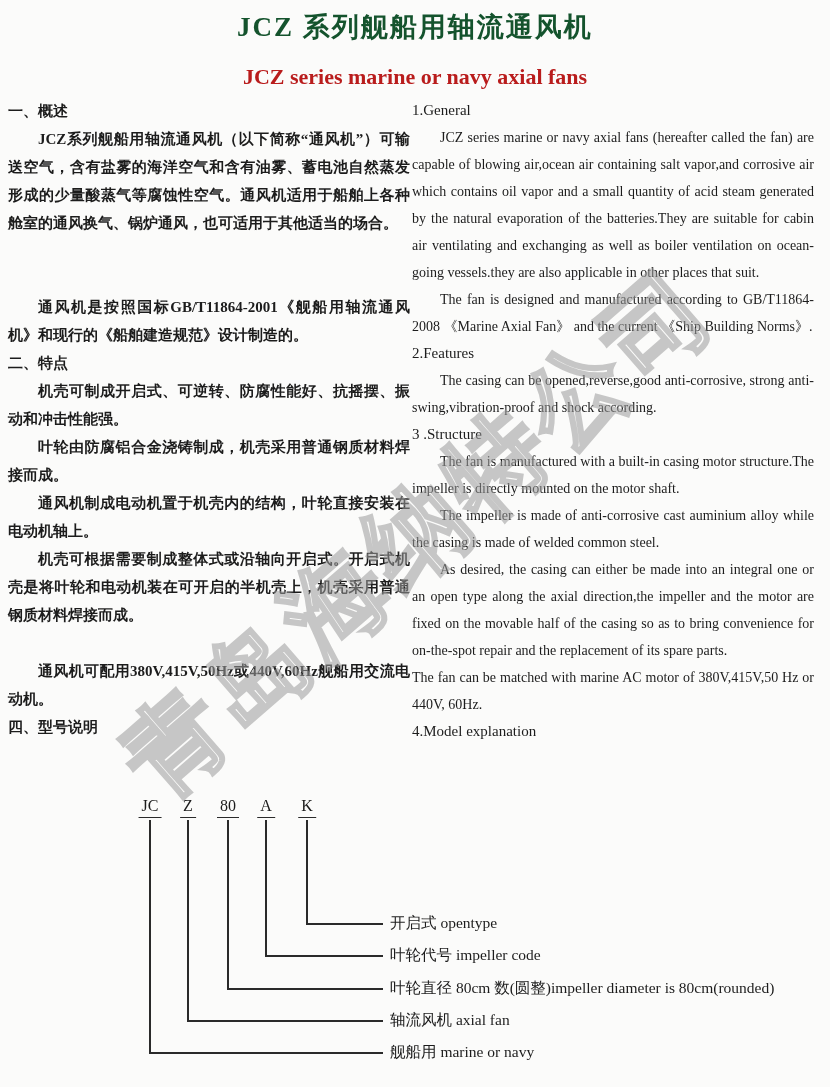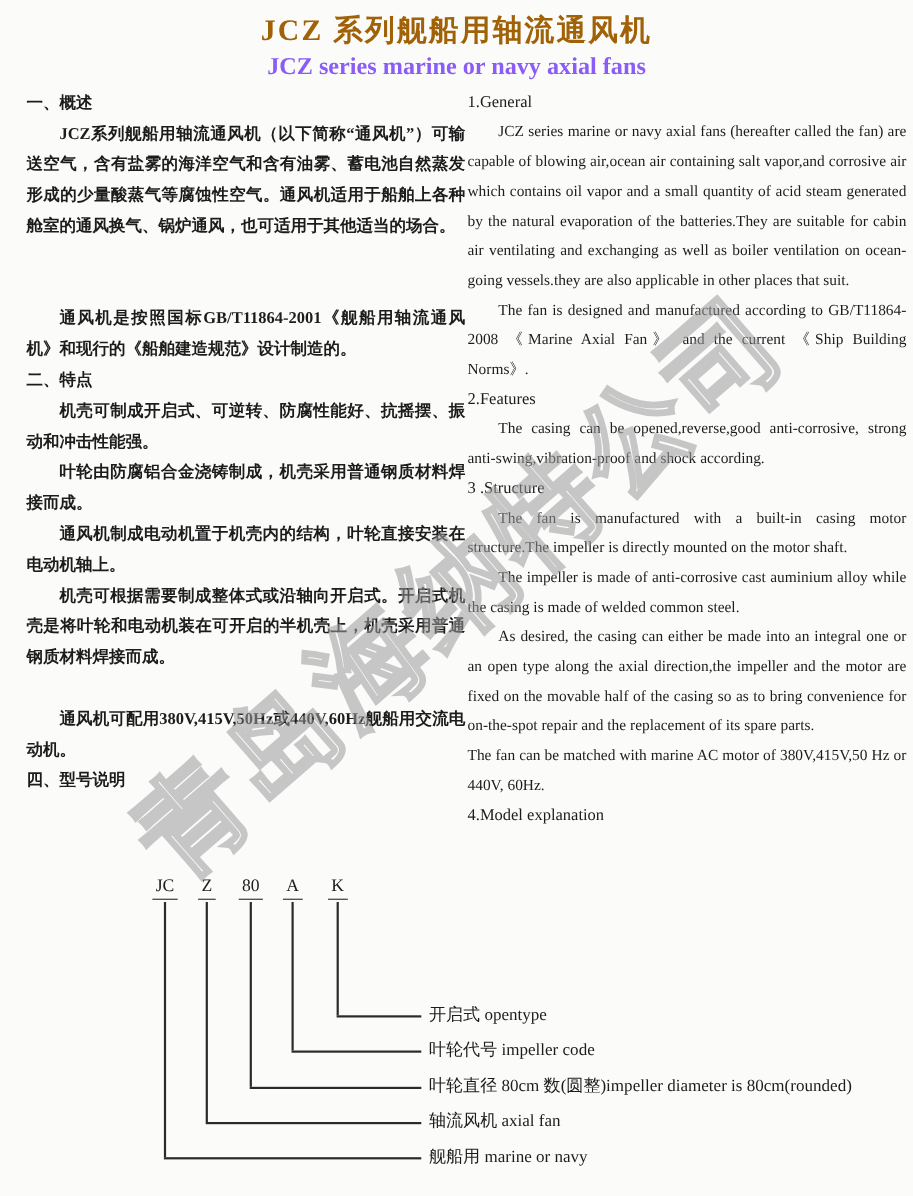--- a/index.html
+++ b/index.html
@@ -9,30 +9,30 @@
     background: #fbfbfa;
     font-family: "Liberation Serif", "DejaVu Serif", serif;
     color: #1c1c1c;
     overflow: hidden;
   }
   .page { position: relative; width: 830px; height: 1087px; }
 
   
   .titles { text-align: center; padding-top: 10px; }
   .title-zh {
-    color: #a16207; font-size: 27px; font-weight: bold;
+    color: #14532d; font-size: 27px; font-weight: bold;
     letter-spacing: 2px; line-height: 34px;
   }
   .title-en {
-    color: #8b5cf6; font-size: 22px; font-weight: bold;
-    line-height: 27px; margin-top: 2px;
+    color: #b91c1c; font-size: 22px; font-weight: bold;
+    line-height: 27px; margin-top: 19px;
   }
 
   
-  .columns { display: flex; gap: 2px; padding: 7px 6px 0 8px; margin-left: 16px; }
+  .columns { display: flex; gap: 2px; padding: 7px 6px 0 8px; }
   .col-left  { width: 402px; font-size: 15px; line-height: 28px; font-weight: bold; }
   .col-right { width: 402px; font-size: 14px; line-height: 27px; }
   .col-left h3, .col-right h3 { margin: 0; font-size: 15px; font-weight: bold; }
   .col-right h3 { font-weight: normal; font-size: 15px; }
   .col-left p  { margin: 0; text-indent: 2em; text-align: justify; }
   .col-right p { margin: 0; text-indent: 2em; text-align: justify; }
   .col-right p.noindent { text-indent: 0; }
   .gap2 { margin-top: 56px !important; }
   .gap1 { margin-top: 28px !important; }
 

